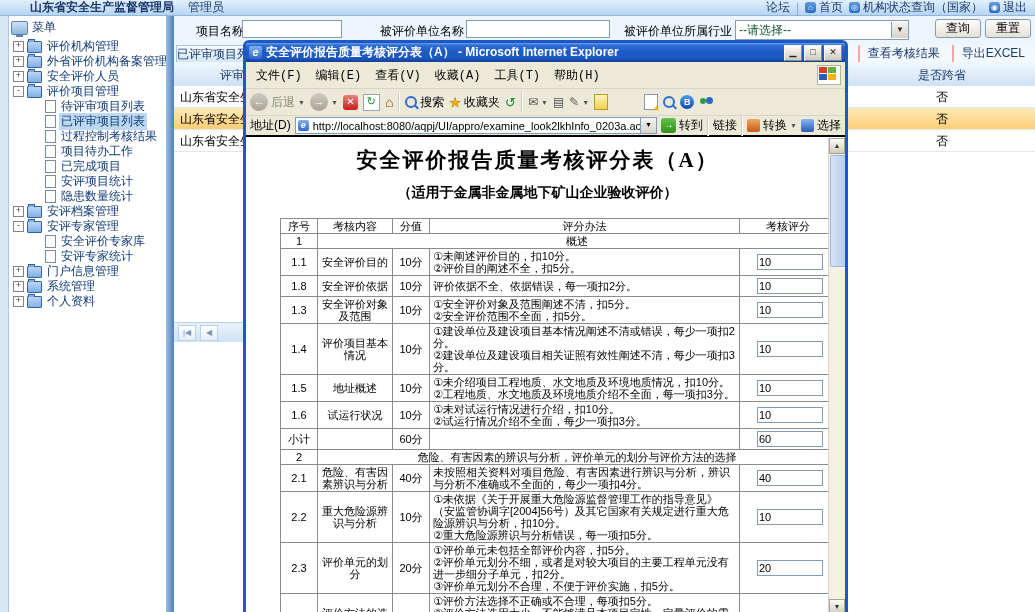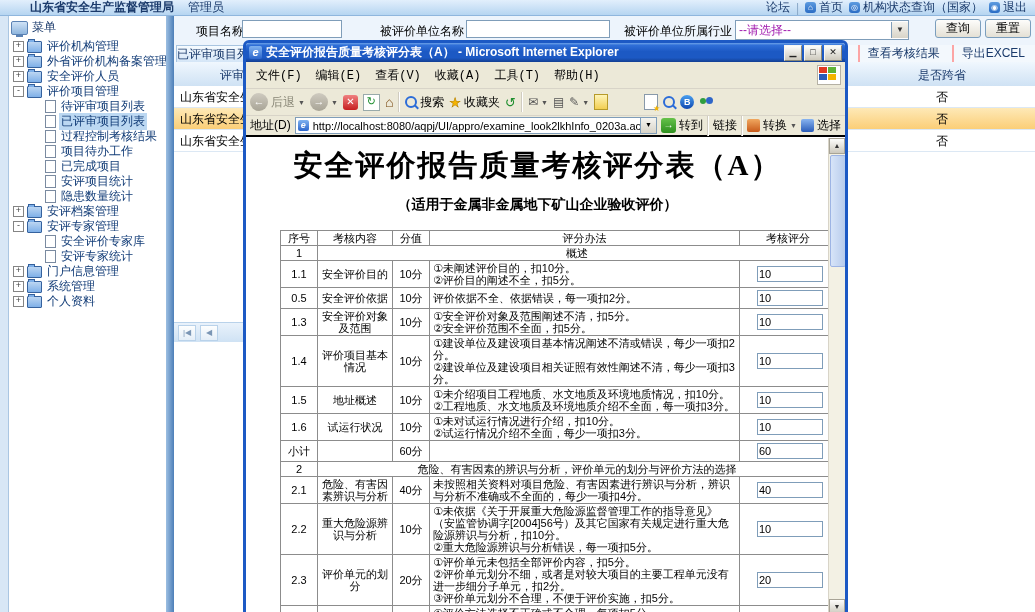--- a/index.html
+++ b/index.html
@@ -33,21 +33,21 @@
   .tlabel{padding:0 2px;}
   
   #splitter{position:absolute;left:166px;top:16px;width:8px;height:596px;
             background:linear-gradient(90deg,#9dbfe2,#4d7fb8);}
   
   #main{position:absolute;left:174px;top:16px;width:861px;height:596px;background:#fff;}
   #form-area{position:absolute;left:0;top:0;width:861px;height:29px;background:#edf4fc;border-bottom:1px solid #c9dcef;}
   .f-label{position:absolute;top:7px;color:#000;}
   .f-input{position:absolute;top:4px;height:16px;border:1px solid #7f9db9;background:#fff;font-size:12px;padding:0 2px;}
   .f-select{position:absolute;top:4px;height:18px;border:1px solid #7f9db9;background:#fff;display:flex;align-items:center;}
-  .f-select .val{flex:1;padding-left:3px;color:#a21caf;}
+  .f-select .val{flex:1;padding-left:3px;color:#14532d;}
   .f-select .arr{width:16px;height:16px;background:linear-gradient(#f5f4f0,#d8d4c8);border-left:1px solid #7f9db9;
                  text-align:center;line-height:15px;font-size:8px;color:#333;}
   .xpbtn{position:absolute;top:3px;height:19px;padding:0 10px;background:linear-gradient(#fdfdfb,#e4e0d5);
          border:1px solid #7b9ebd;border-radius:3px;font-size:12px;cursor:pointer;}
   
   #tab-strip{position:absolute;left:0;top:29px;width:861px;height:17px;background:#f3f8fd;border-bottom:1px solid #c5d9ee;}
   #tab-reviewed{position:absolute;left:2px;top:29px;width:72px;height:17px;background:linear-gradient(#f6fbff,#d2e4f6);
                 border:1px solid #a8c4e0;color:#1a3a6b;text-align:center;line-height:17px;cursor:pointer;}
   #actions{position:absolute;right:2px;top:29px;height:17px;display:flex;align-items:center;gap:4px;color:#1a3a6b;}
   #actions .act{padding:0 8px;cursor:pointer;border-left:2px solid #fca5a5;}
@@ -108,21 +108,21 @@
   #addr-input{flex:1;height:15px;background:#fff;border:1px solid #7f9db9;display:flex;align-items:center;overflow:hidden;}
   #addr-input .url{flex:1;font-size:11px;white-space:nowrap;overflow:hidden;color:#000;padding-left:2px;}
   #addr-input .drop{width:15px;height:15px;background:linear-gradient(#f5f4f0,#d8d4c8);border-left:1px solid #7f9db9;font-size:7px;line-height:14px;text-align:center;}
   .goico{width:15px;height:15px;border-radius:3px;background:linear-gradient(#66c24a,#2e8f1e);color:#fff;text-align:center;line-height:14px;font-size:10px;}
   .cvtico{width:13px;height:13px;border-radius:2px;background:linear-gradient(#f0a860,#c85a1a);}
   .selico{width:13px;height:13px;border-radius:2px;background:linear-gradient(#88b4f0,#2a5cb8);}
   
   #ie-content{position:relative;height:477px;background:#fff;overflow:hidden;border-top:1px solid #fff;}
   #doc{position:absolute;left:0;top:0;width:583px;height:477px;overflow:hidden;}
   #doc-title{margin-top:8px;text-align:center;font-family:"Liberation Serif","DejaVu Serif",serif;
-             font-size:29px;font-weight:bold;letter-spacing:2px;}
+             font-size:21px;font-weight:bold;letter-spacing:2px;}
   #doc-sub{margin-top:10px;text-align:center;font-family:"Liberation Serif","DejaVu Serif",serif;
            font-size:14px;font-weight:bold;}
   #doc-table{margin:16px 0 0 34px;border-collapse:collapse;table-layout:fixed;width:528px;
              font-size:11px;line-height:12px;}
   #doc-table td,#doc-table th{border:1px solid #8c8c8c;padding:1px 3px;font-weight:normal;vertical-align:middle;}
   .c-no{width:30px;text-align:center;}
   .c-content{width:68px;text-align:center;}
   .c-score{width:30px;text-align:center;}
   .c-method{width:303px;text-align:left;white-space:pre-line;}
   .c-val{width:90px;}
@@ -449,21 +449,21 @@
               </tr>
               <tr>
                 <td class="c-no">1.1</td>
                 <td class="c-content">安全评价目的</td>
                 <td class="c-score">10分</td>
                 <td class="c-method">①未阐述评价目的，扣10分。
 ②评价目的阐述不全，扣5分。</td>
                 <td class="c-val"><input class="score-input" value="10" style=""></td>
               </tr>
               <tr>
-                <td class="c-no">0.5</td>
+                <td class="c-no">1.8</td>
                 <td class="c-content">安全评价依据</td>
                 <td class="c-score">10分</td>
                 <td class="c-method">评价依据不全、依据错误，每一项扣2分。</td>
                 <td class="c-val"><input class="score-input" value="10" style=""></td>
               </tr>
               <tr>
                 <td class="c-no">1.3</td>
                 <td class="c-content">安全评价对象及范围</td>
                 <td class="c-score">10分</td>
                 <td class="c-method">①安全评价对象及范围阐述不清，扣5分。

